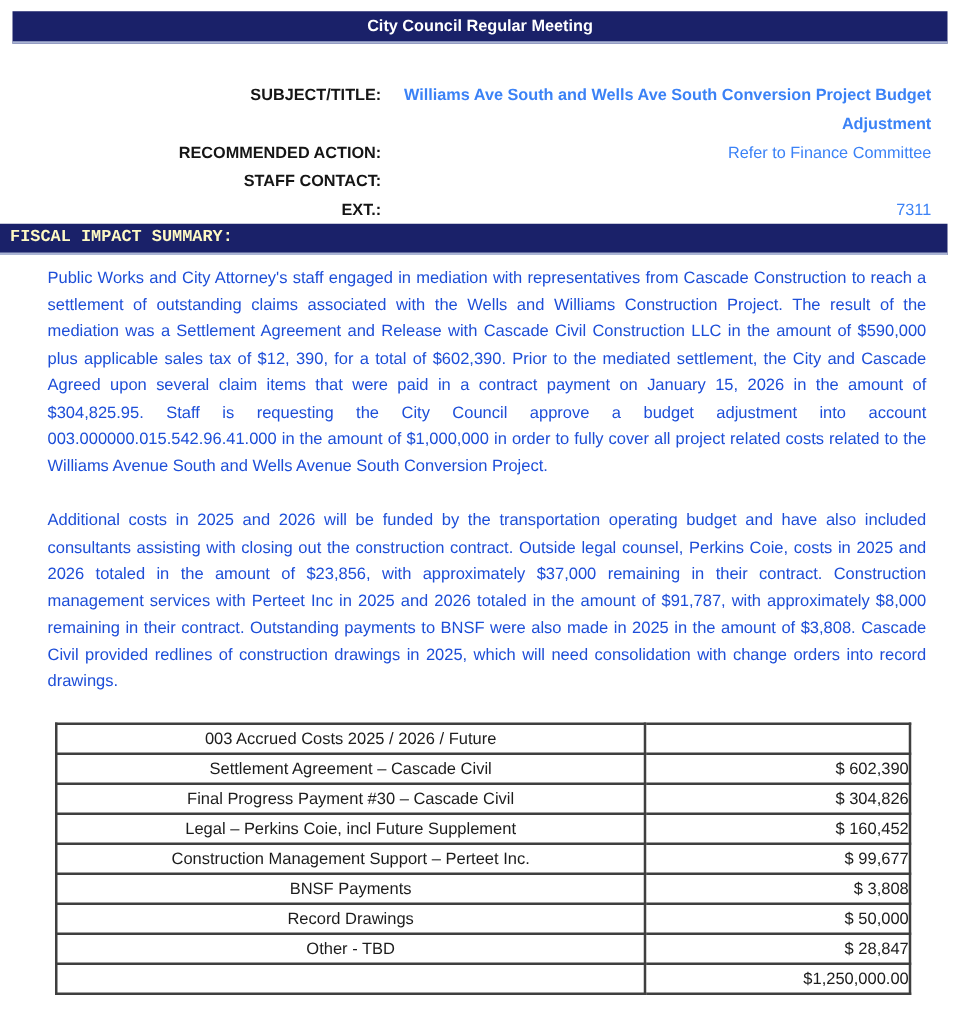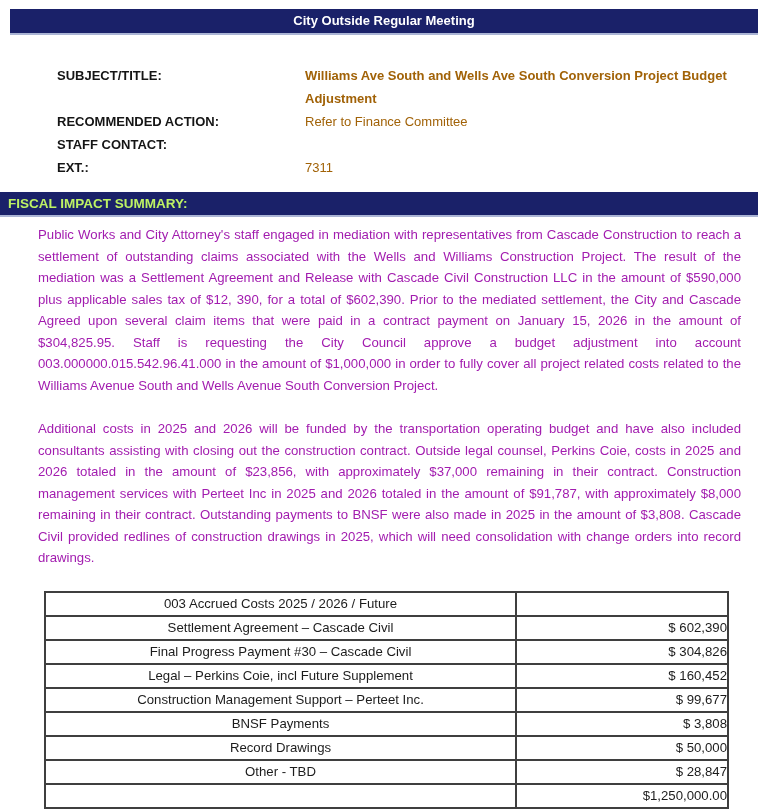--- a/index.html
+++ b/index.html
@@ -21,61 +21,62 @@
     margin: 9px 10px 0 10px;
     height: 24px;
     line-height: 24px;
     text-align: center;
     color: #ffffff;
     font-weight: bold;
     font-size: 13px;
     border-bottom: 2px solid #aab4d4;
   }
   .fiscal-bar {
-    margin-top: 13px;
     width: 750px;
     height: 23px;
     line-height: 23px;
     padding-left: 8px;
-    color: #bef264;
+    color: #fef9c3;
     font-weight: bold;
     font-size: 13.5px;
     border-bottom: 2px solid #aab4d4;
+    font-family: Liberation Mono, monospace;
   }
 
   
   .fields {
     margin: 29px 18px 0 57px;
     font-size: 13px;
+    text-align: right;
   }
   .field-row {
     display: flex;
     align-items: flex-start;
     line-height: 23px;
   }
   .field-label {
     width: 248px;
     flex: 0 0 248px;
     font-weight: bold;
     color: #151515;
   }
   .field-value {
     width: 440px;
-    color: #a16207;
+    color: #3b82f6;
   }
   .field-value.bold { font-weight: bold; }
 
   
   .content {
     padding-top: 7px;
     margin: 0 27px 0 38px;
     text-align: justify;
     font-size: 13.2px;
     line-height: 21.5px;
-    color: #a21caf;
+    color: #1d4ed8;
   }
   .content p { margin: 0 0 22px 0; }
   .content p.para-2 { margin-top: 15px; }
 
   
   table.cost-table {
     margin: 19px 0 0 44px;
     border-collapse: collapse;
     width: 679px;
     font-size: 13.2px;
@@ -88,21 +89,21 @@
     padding: 0;
     vertical-align: middle;
   }
   td.col-item { width: 469px; padding-left: 53px; text-align: center; }
   td.col-item.header-cell { text-align: center; padding-left: 0; margin-left: 44px; }
   td.col-amount { width: 210px; text-align: right; }
 </style>
 </head>
 <body>
 
-<div class="title-bar navy-bg" style="background: rgb(26, 33, 105); border-bottom-color: rgb(170, 180, 212);">City Outside Regular Meeting</div>
+<div class="title-bar navy-bg" style="background: rgb(26, 33, 105); border-bottom-color: rgb(170, 180, 212);">City Council Regular Meeting</div>
 
 <div class="fields">
   <div class="field-row">
     <div class="field-label">SUBJECT/TITLE:</div>
     <div class="field-value bold">Williams Ave South and Wells Ave South Conversion Project Budget Adjustment</div>
   </div>
   <div class="field-row">
     <div class="field-label">RECOMMENDED ACTION:</div>
     <div class="field-value">Refer to Finance Committee</div>
   </div>

